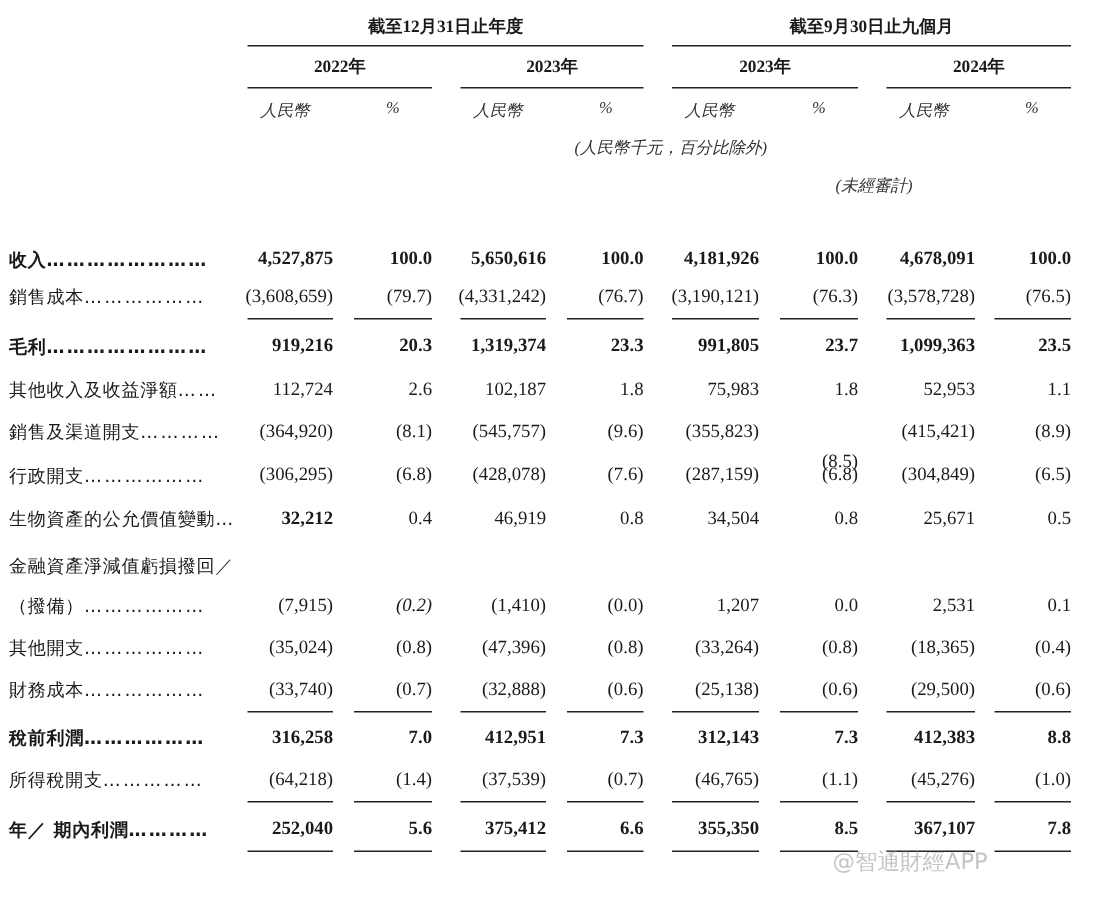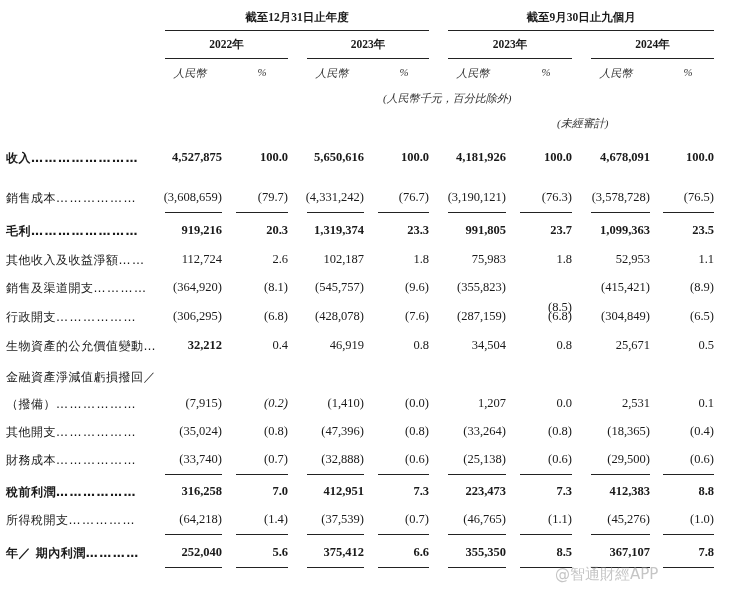--- a/index.html
+++ b/index.html
@@ -42,21 +42,21 @@
 <div class="abs unit" style="left:394px;top:66px;width:20px;">%</div>
 <div class="abs unit" style="left:453px;top:66px;width:40px;">人民幣</div>
 <div class="abs unit" style="left:536px;top:66px;width:20px;">%</div>
 <div class="abs unit" style="left:596px;top:66px;width:40px;">人民幣</div>
 <div class="abs unit" style="left:678px;top:66px;width:20px;">%</div>
 
 <div class="abs note" style="left:383px;top:91px;">(人民幣千元，百分比除外)</div>
 <div class="abs note" style="left:557px;top:116px;">(未經審計)</div>
 
 <div id="rows">
-    <div class="row bold" style="top: 150px;">
+    <div class="row bold" style="top: 165px;">
       <span class="label"><span>收入</span><span class="dots">……………………</span></span>
       <span class="cell" style="right: 507px;">4,527,875</span>
       <span class="cell" style="right: 441px;">100.0</span>
       <span class="cell" style="right: 365px;">5,650,616</span>
       <span class="cell" style="right: 300px;">100.0</span>
       <span class="cell" style="right: 223px;">4,181,926</span>
       <span class="cell" style="right: 157px;">100.0</span>
       <span class="cell" style="right: 79px;">4,678,091</span>
       <span class="cell" style="right: 15px;">100.0</span>
     </div>
@@ -169,21 +169,21 @@
       <span class="cell" style="right: 157px;">(0.6)</span>
       <span class="cell" style="right: 79px;">(29,500)</span>
       <span class="cell" style="right: 15px;">(0.6)</span>
     </div>
     <div class="row bold" style="top: 484px;">
       <span class="label"><span>稅前利潤</span><span class="dots">………………</span></span>
       <span class="cell" style="right: 507px;">316,258</span>
       <span class="cell" style="right: 441px;">7.0</span>
       <span class="cell" style="right: 365px;">412,951</span>
       <span class="cell" style="right: 300px;">7.3</span>
-      <span class="cell" style="right: 223px;">223,473</span>
+      <span class="cell" style="right: 223px;">312,143</span>
       <span class="cell" style="right: 157px;">7.3</span>
       <span class="cell" style="right: 79px;">412,383</span>
       <span class="cell" style="right: 15px;">8.8</span>
     </div>
     <div class="row" style="top: 512px;">
       <span class="label"><span>所得稅開支</span><span class="dots">……………</span></span>
       <span class="cell" style="right: 507px;">(64,218)</span>
       <span class="cell" style="right: 441px;">(1.4)</span>
       <span class="cell" style="right: 365px;">(37,539)</span>
       <span class="cell" style="right: 300px;">(0.7)</span>

